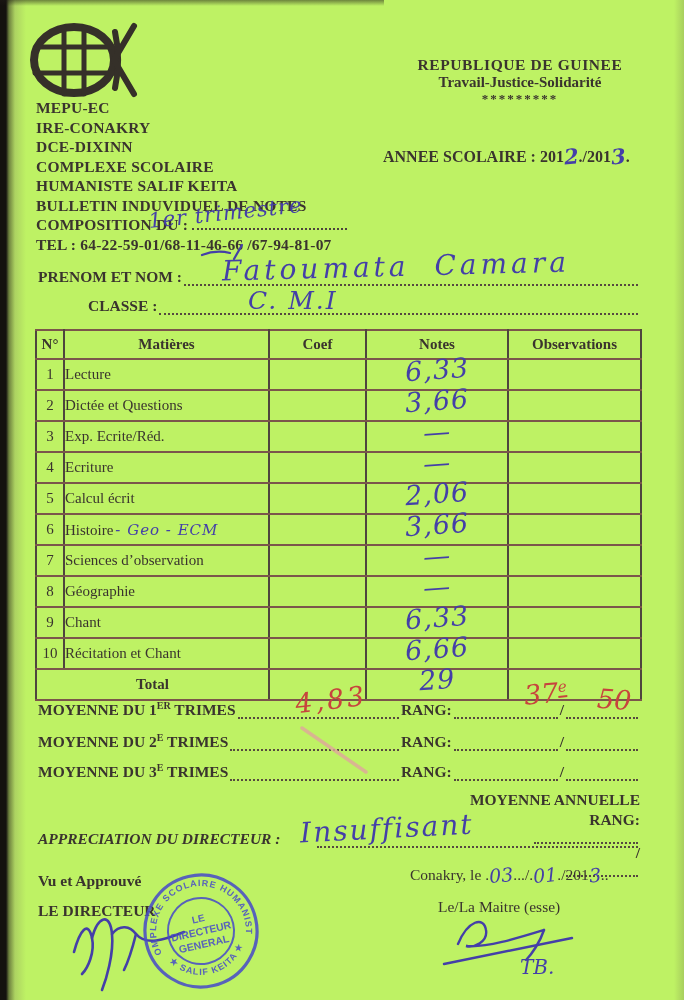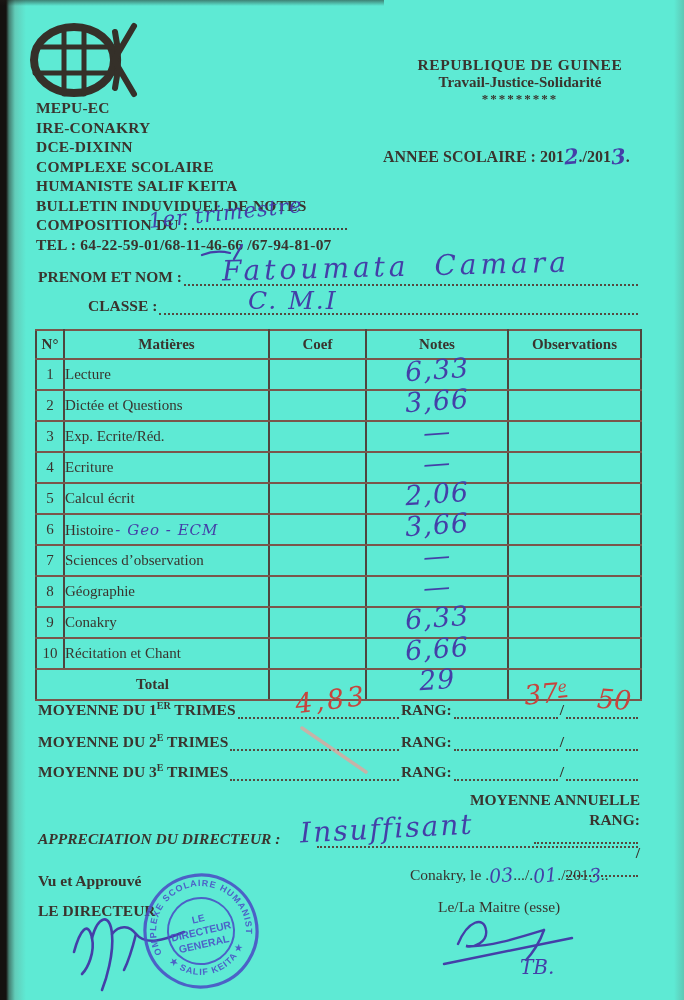--- a/index.html
+++ b/index.html
@@ -1,16 +1,16 @@
 <!DOCTYPE html>
 <html><head>
 <meta charset="utf-8">
 <style>
   html,body{margin:0;padding:0;background:#9a948a;}
-  #page{position:relative;width:684px;height:1000px;background:#5eead4;overflow:hidden;
+  #page{position:relative;width:684px;height:1000px;background:#bef264;overflow:hidden;
         font-family:"Liberation Serif",serif;color:#3a342e;}
   .abs{position:absolute;}
   .b{font-weight:bold;}
   
   .edge-left{left:0;top:0;bottom:0;width:26px;
     background:linear-gradient(90deg,#14110f 0px,#14110f 6px,rgba(45,38,32,.55) 9px,rgba(110,98,88,.22) 15px,rgba(110,98,88,0) 26px);}
   .edge-top{left:0;right:300px;top:0;height:6px;background:linear-gradient(180deg,rgba(30,26,22,.5),rgba(30,26,22,0));}
   .edge-right{right:0;top:0;bottom:0;width:10px;background:linear-gradient(270deg,rgba(90,80,70,.22),rgba(90,80,70,0));}
   
   .minblock{left:36px;top:98px;font-size:15.5px;font-weight:bold;line-height:19.5px;letter-spacing:.2px;}
@@ -178,21 +178,21 @@
     </tr>
     <tr>
       <td class="cn">8</td>
       <td class="cm">Géographie</td>
       <td></td>
       <td class="cnote"><span class="hw note-hw">—</span></td>
       <td></td>
     </tr>
     <tr>
       <td class="cn">9</td>
-      <td class="cm">Conakry</td>
+      <td class="cm">Chant</td>
       <td></td>
       <td class="cnote"><span class="hw note-hw">6,33</span></td>
       <td></td>
     </tr>
     <tr>
       <td class="cn">10</td>
       <td class="cm">Récitation et Chant</td>
       <td></td>
       <td class="cnote"><span class="hw note-hw">6,66</span></td>
       <td></td>

